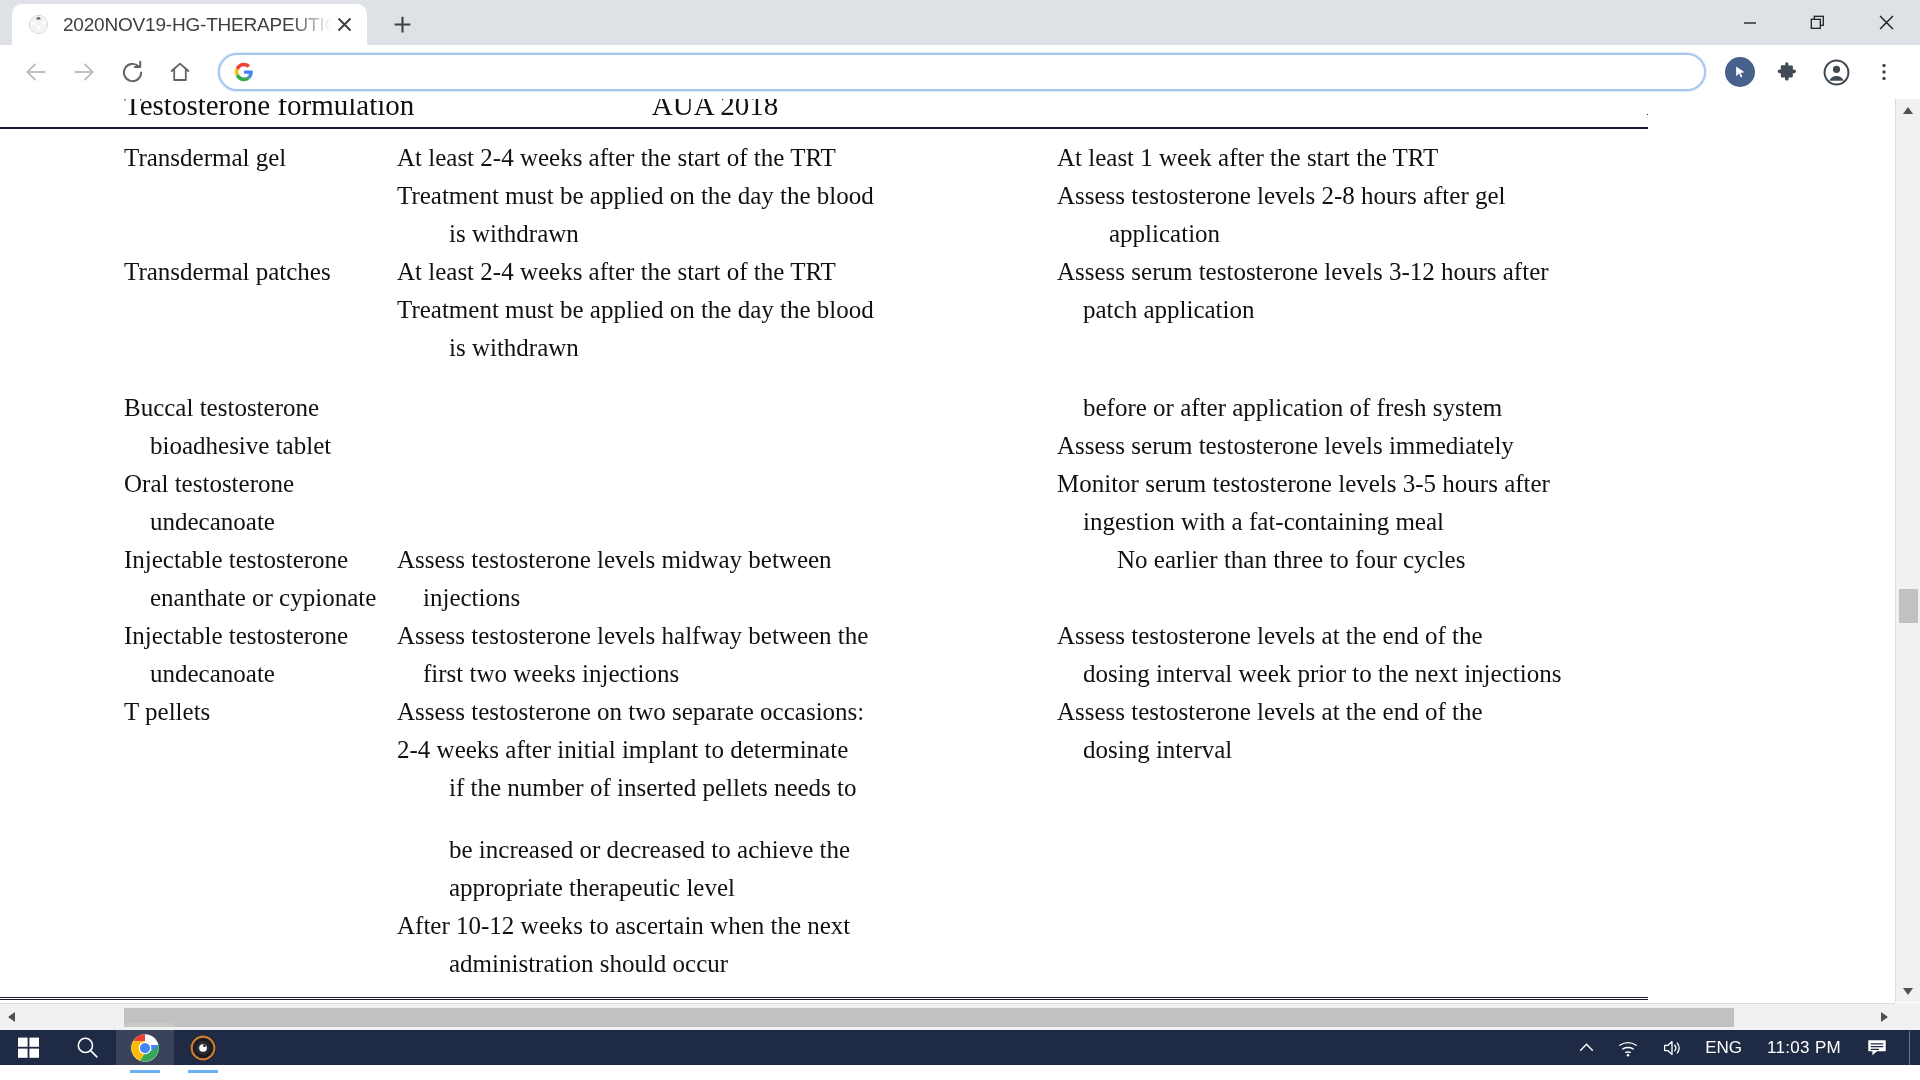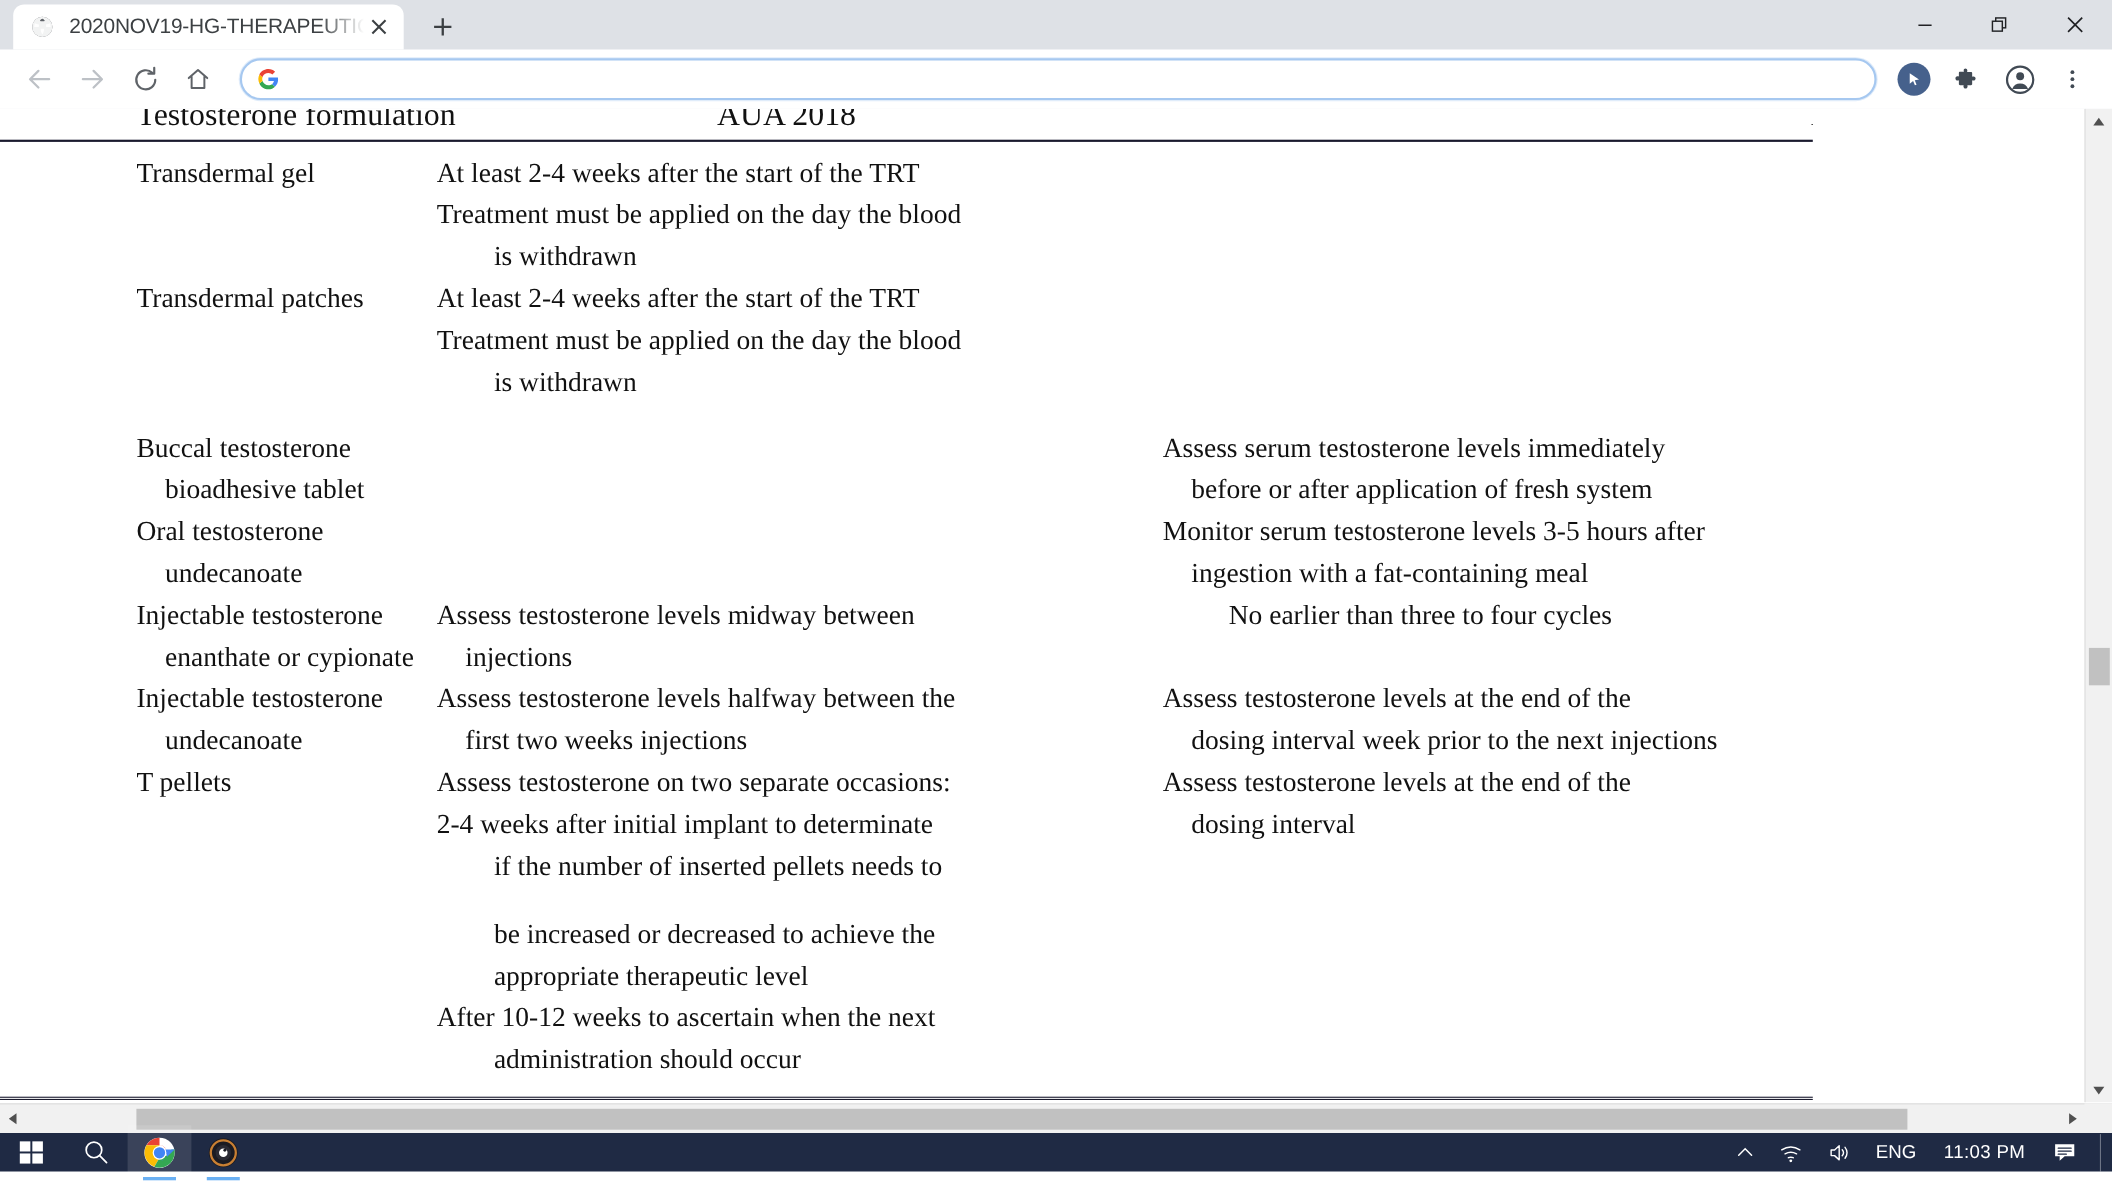--- a/index.html
+++ b/index.html
@@ -498,44 +498,53 @@
 
           <div class="data-row">
             <div class="cell cell-a">
               <span class="ln">Transdermal gel</span>
             </div>
             <div class="cell cell-b">
               <span class="ln">At least 2-4 weeks after the start of the TRT</span>
               <span class="ln">Treatment must be applied on the day the blood</span>
               <span class="ln" style="padding-left:52px;text-indent:0;">is withdrawn</span>
             </div>
+            <div class="cell cell-c">
+              <span class="ln">At least 1 week after the start the TRT</span>
+              <span class="ln">Assess testosterone levels 2-8 hours after gel</span>
+              <span class="ln" style="padding-left:52px;text-indent:0;">application</span>
+            </div>
           </div>
 
           <div class="data-row">
             <div class="cell cell-a">
               <span class="ln">Transdermal patches</span>
             </div>
             <div class="cell cell-b">
               <span class="ln">At least 2-4 weeks after the start of the TRT</span>
               <span class="ln">Treatment must be applied on the day the blood</span>
               <span class="ln" style="padding-left:52px;text-indent:0;">is withdrawn</span>
             </div>
+            <div class="cell cell-c">
+              <span class="ln">Assess serum testosterone levels 3-12 hours after</span>
+              <span class="ln" style="padding-left:26px;text-indent:0;">patch application</span>
+            </div>
           </div>
 
           <div class="row-gap"></div>
 
           <div class="data-row">
             <div class="cell cell-a">
               <span class="ln">Buccal testosterone</span>
               <span class="ln" style="padding-left:26px;text-indent:0;">bioadhesive tablet</span>
             </div>
             <div class="cell cell-b"></div>
             <div class="cell cell-c">
+              <span class="ln" style="padding-left:26px;text-indent:0;">before or after application of fresh system</span>
               <span class="ln">Assess serum testosterone levels immediately</span>
-              <span class="ln" style="padding-left:26px;text-indent:0;">before or after application of fresh system</span>
             </div>
           </div>
 
           <div class="data-row">
             <div class="cell cell-a">
               <span class="ln">Oral testosterone</span>
               <span class="ln" style="padding-left:26px;text-indent:0;">undecanoate</span>
             </div>
             <div class="cell cell-b"></div>
             <div class="cell cell-c">

